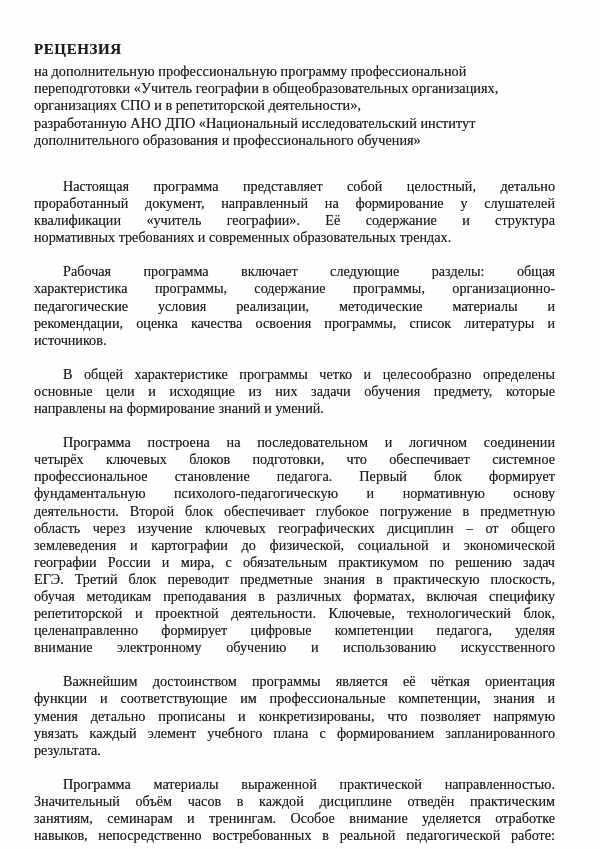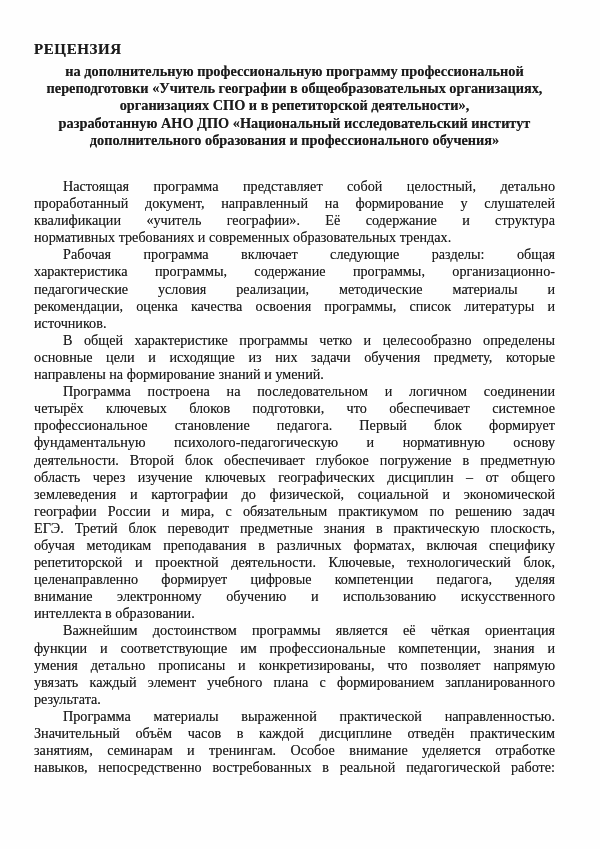--- a/index.html
+++ b/index.html
@@ -31,41 +31,40 @@
     font-weight: bold;
     letter-spacing: 0.6px;
   }
   .subtitle {
     margin-top: 5px;
     font-size: 14.3px;
     line-height: 17.2px;
   }
   .subtitle-line {
     display: block;
-    text-align: center;
-    font-weight: bold;
   }
   .doc-body {
     margin-top: 29px;
     font-size: 14.2px;
     line-height: 17.1px;
   }
   .para {
     margin: 0;
     padding: 0;
   }
   .line {
     display: block;
     text-align: justify;
     text-align-last: justify;
     text-justify: inter-word;
     white-space: normal;
   }
   .line.first {
     text-indent: 29px;
+    margin-top: 17px;
   }
   .line.last {
     text-align-last: left;
   }
   .line.last.fill {
     text-align-last: justify;
   }
 </style>
 </head>
 <body>
@@ -106,21 +105,20 @@
           <span class="line">фундаментальную психолого-педагогическую и нормативную основу</span>
           <span class="line">деятельности. Второй блок обеспечивает глубокое погружение в предметную</span>
           <span class="line">область через изучение ключевых географических дисциплин – от общего</span>
           <span class="line">землеведения и картографии до физической, социальной и экономической</span>
           <span class="line">географии России и мира, с обязательным практикумом по решению задач</span>
           <span class="line">ЕГЭ. Третий блок переводит предметные знания в практическую плоскость,</span>
           <span class="line">обучая методикам преподавания в различных форматах, включая специфику</span>
           <span class="line">репетиторской и проектной деятельности. Ключевые, технологический блок,</span>
           <span class="line">целенаправленно формирует цифровые компетенции педагога, уделяя</span>
           <span class="line">внимание электронному обучению и использованию искусственного</span>
-          <span class="line last">интеллекта в образовании.</span>
         </p>
         <p class="para">
           <span class="line first">Важнейшим достоинством программы является её чёткая ориентация</span>
           <span class="line">функции и соответствующие им профессиональные компетенции, знания и</span>
           <span class="line">умения детально прописаны и конкретизированы, что позволяет напрямую</span>
           <span class="line">увязать каждый элемент учебного плана с формированием запланированного</span>
           <span class="line last">результата.</span>
         </p>
         <p class="para">
           <span class="line first">Программа материалы выраженной практической направленностью.</span>

